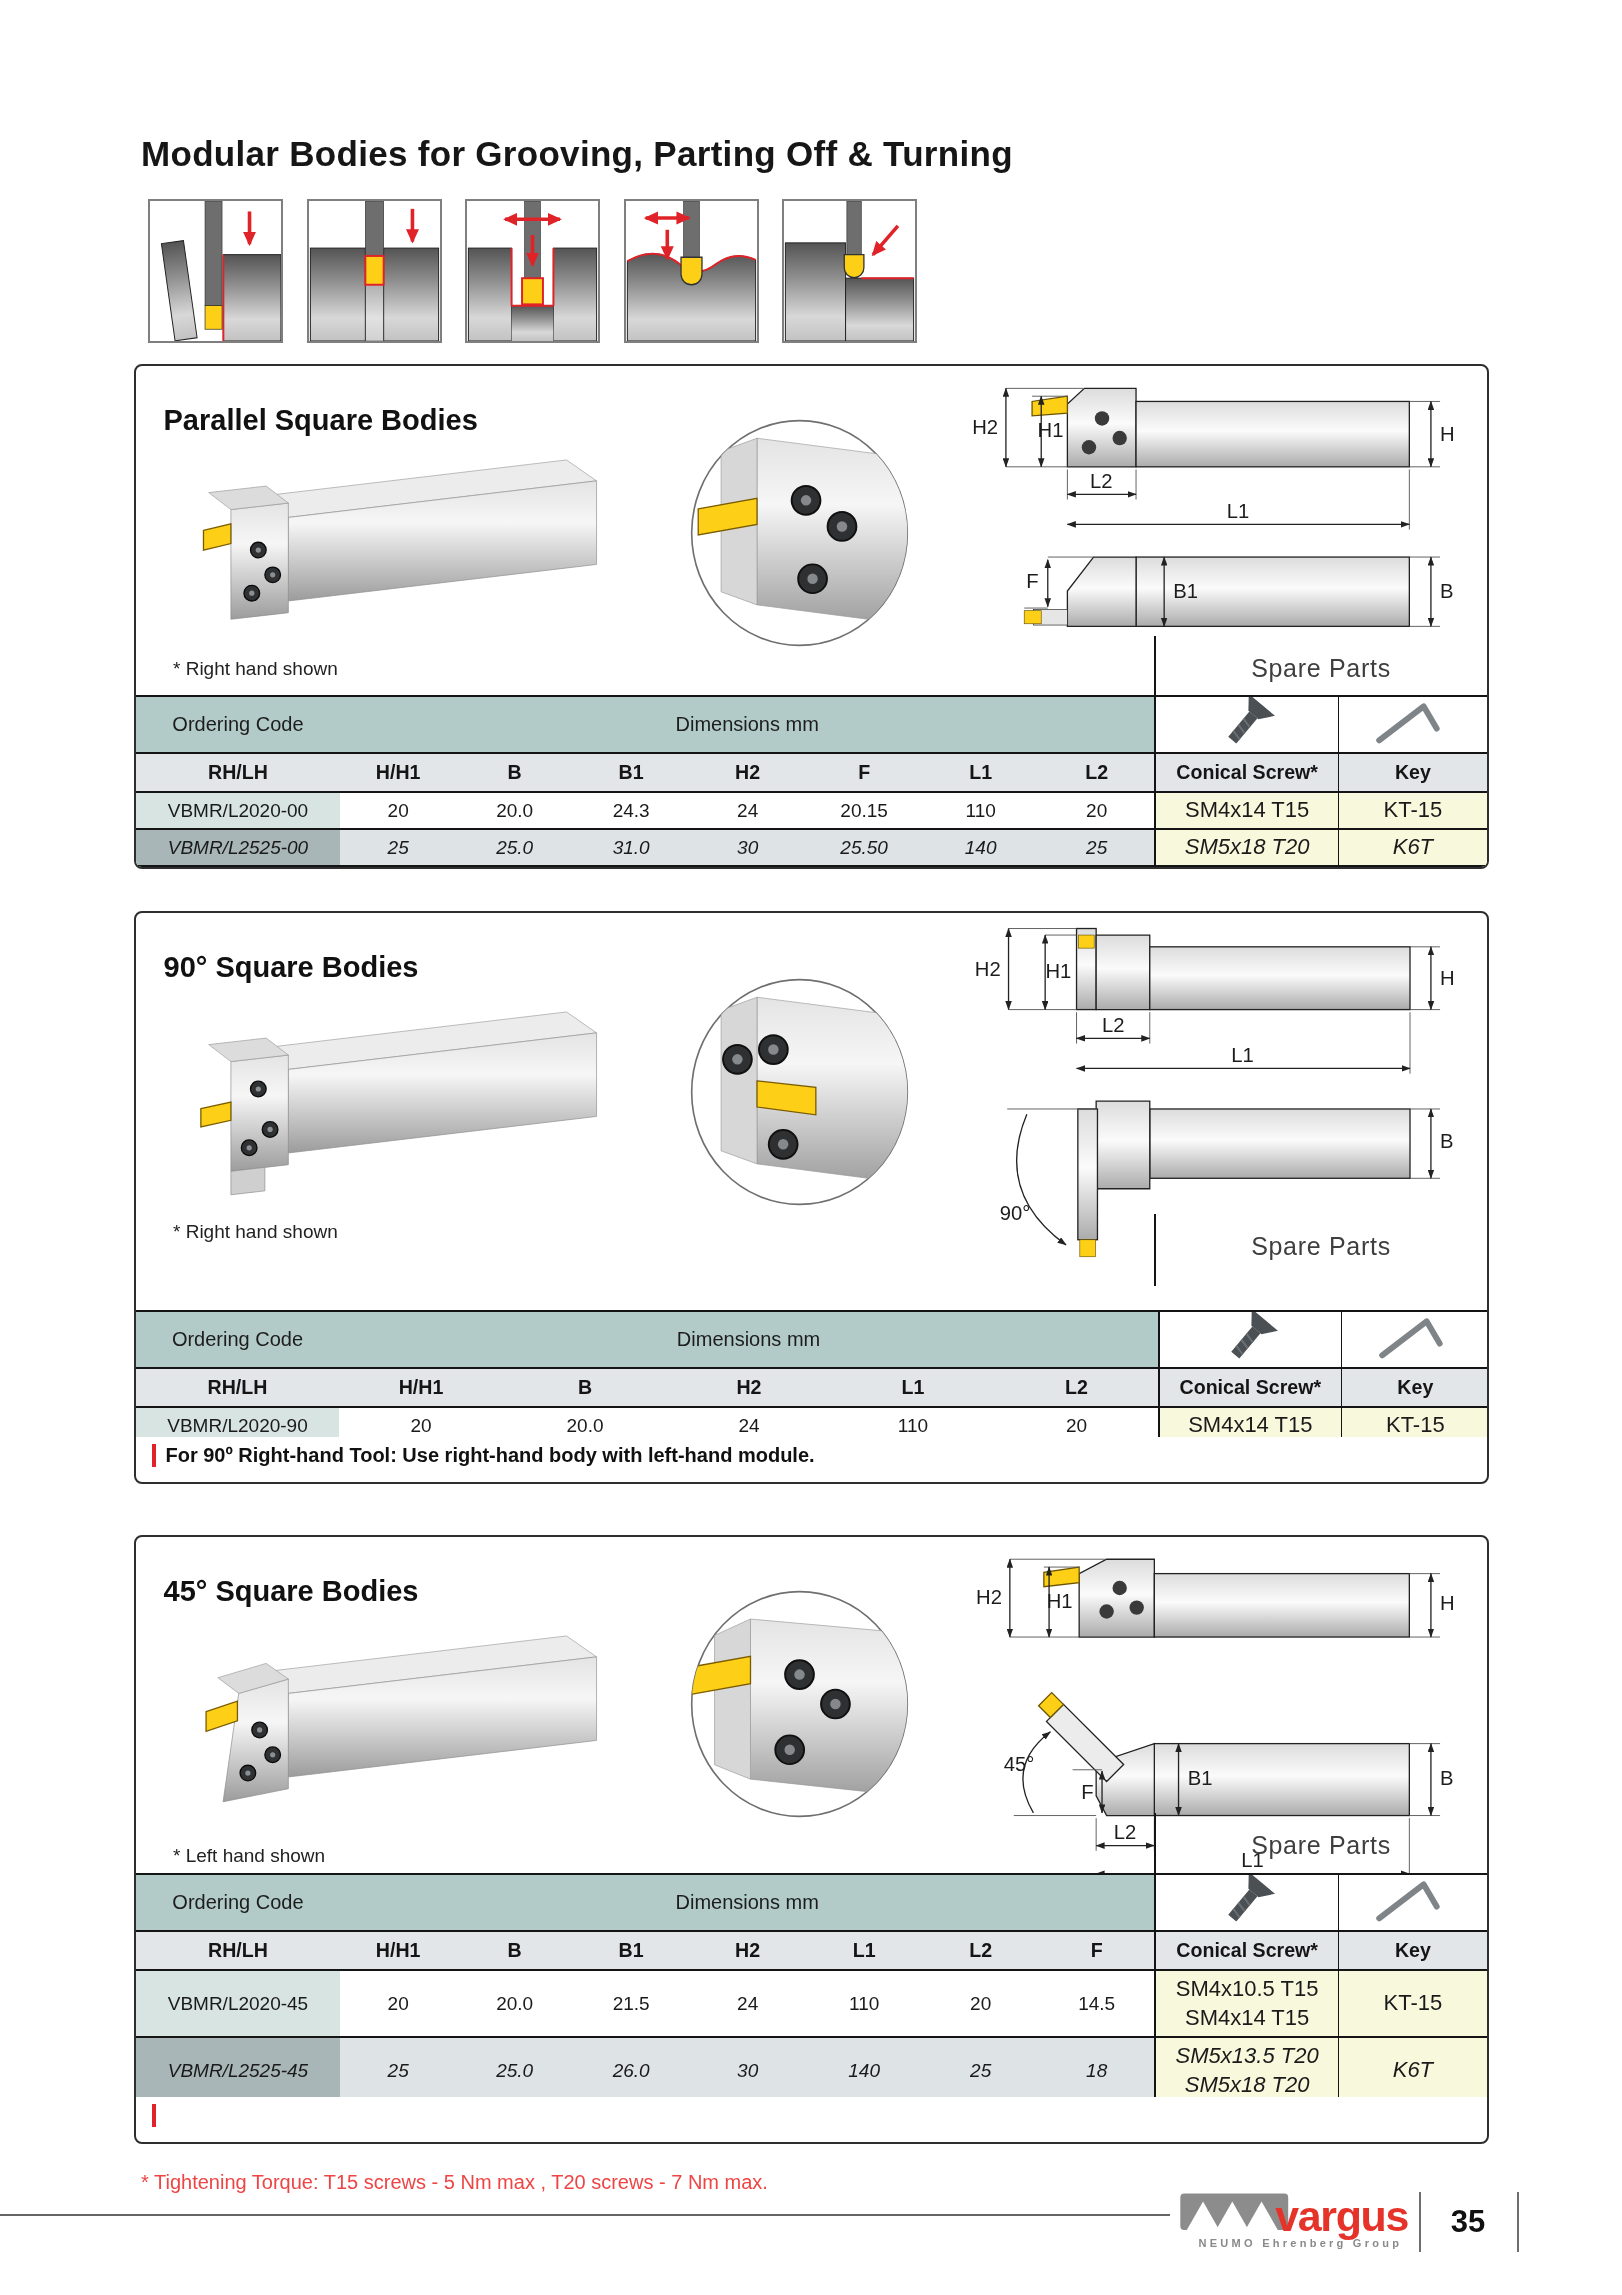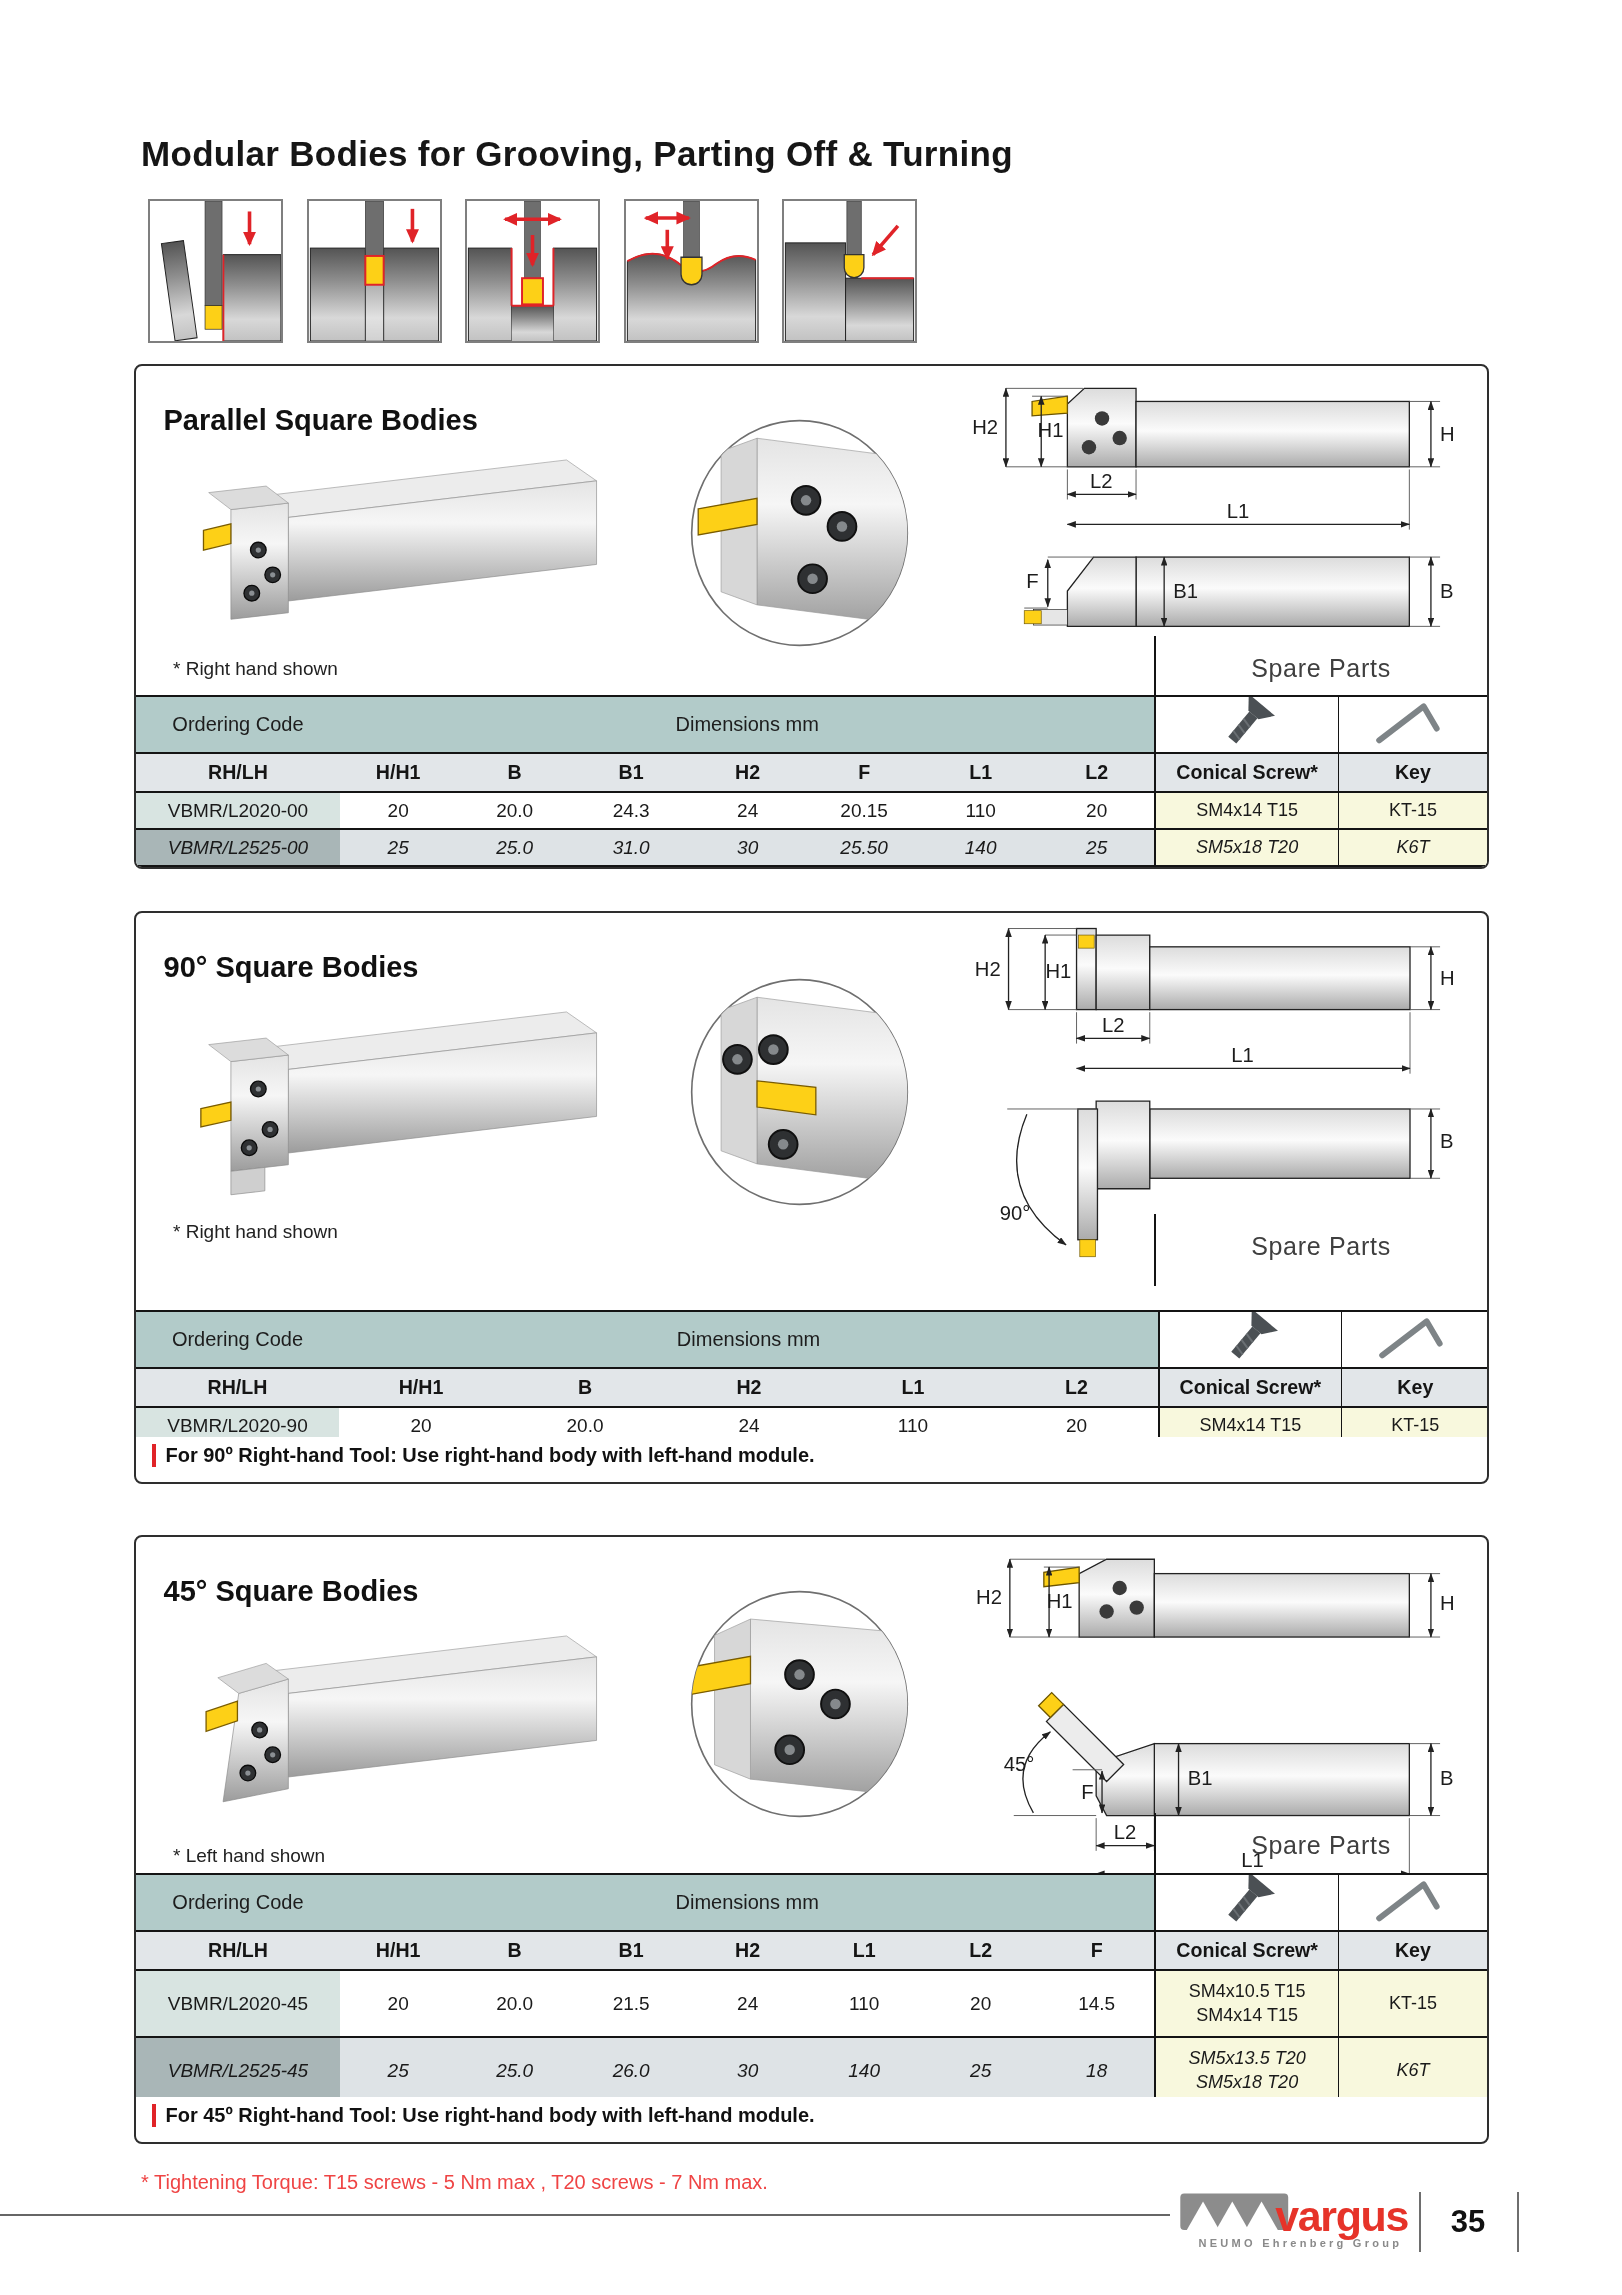--- a/index.html
+++ b/index.html
@@ -53,21 +53,21 @@
   .tbl tr.band2 th{height:37px;background:#e2e6e9;font-size:19.6px;font-weight:700;color:#151515;
                    border-bottom:2.6px solid #141414;}
   .tbl tbody td{height:35px;font-size:19px;color:#1a1a1a;}
   .s3 .tbl tbody td{height:65px;}
   .tbl tbody tr.r0 td{border-bottom:2px solid #141414;}
   .tbl tbody tr.r1 td{border-bottom:2.6px solid #141414;font-style:italic;}
   .tbl tbody tr.r0 td.c-code{background:#d8e4e1;}
   .tbl tbody tr.r0 td.c-dim{background:#ffffff;}
   .tbl tbody tr.r1 td.c-code{background:#a9b6b7;}
   .tbl tbody tr.r1 td.c-dim{background:#dee3e6;}
-  .tbl td.c-screw,.tbl td.c-key{background:#f8f8dd;font-size:18px;line-height:1.3;}
+  .tbl td.c-screw,.tbl td.c-key{background:#f8f8dd;font-size:22px;line-height:1.3;}
   .bL4{border-left:2.6px solid #141414;}
   .bL2{border-left:1.3px solid #141414;}
 
   
   .note{position:absolute;left:0;right:0;bottom:8px;height:37px;background:#fff;display:flex;align-items:center;
         padding-left:15.7px;gap:9.2px;box-sizing:border-box;}
   .note .bar{width:4.6px;height:23.6px;background:#e02328;flex:0 0 auto;}
   .note .txt{font-size:20px;font-weight:700;color:#111;}
 
   
@@ -624,21 +624,20 @@
               <td class="c-dim">25</td>
               <td class="c-dim">18</td>
               <td class="c-screw bL4">SM5x13.5 T20<br>SM5x18 T20</td>
               <td class="c-key bL2">K6T</td>
             </tr>
           </tbody>
         </table>
     </div>
     <div class="note">
       <span class="bar"></span>
-      <span class="txt">For 45º Right-hand Tool: Use right-hand body with left-hand module.</span>
     </div>
   </section>
 
   <div class="footnote">* Tightening Torque:  T15 screws - 5 Nm max , T20 screws - 7 Nm max.</div>
   <div class="footer-line"></div>
 
   <div class="logo">
     <svg width="236" height="65" viewBox="0 0 360 100">
       <rect x="2" y="4" width="166" height="56" rx="6" fill="#8c8c8c"></rect>
       <polygon points="12,60 37,16 62,60" fill="#ffffff"></polygon>

